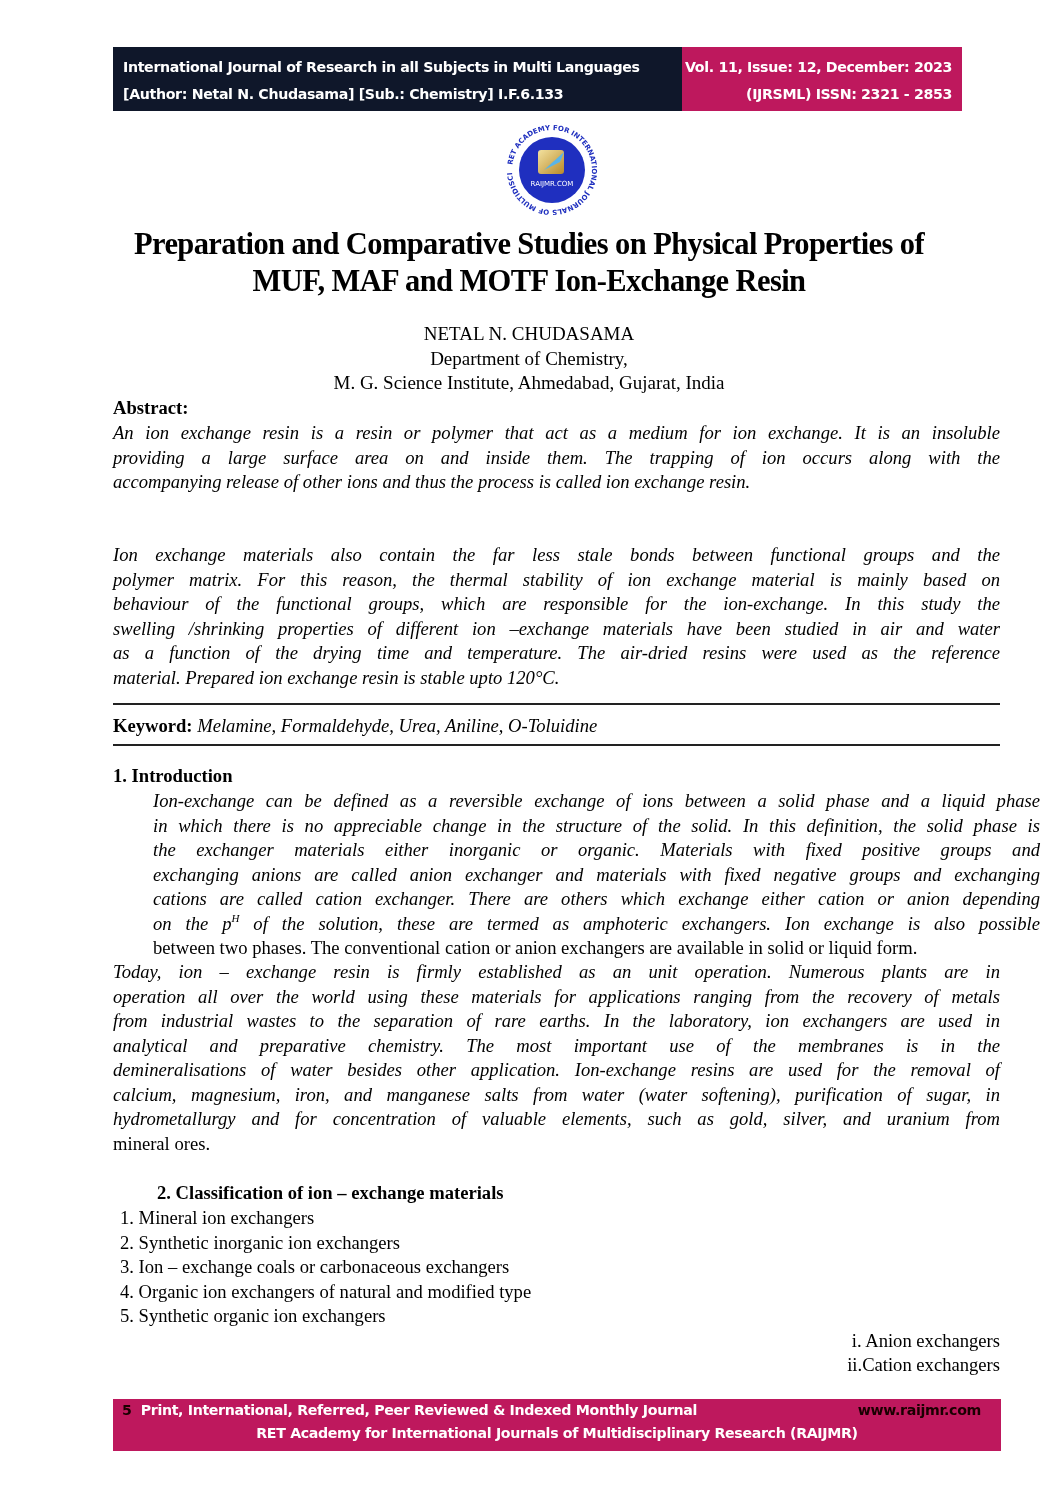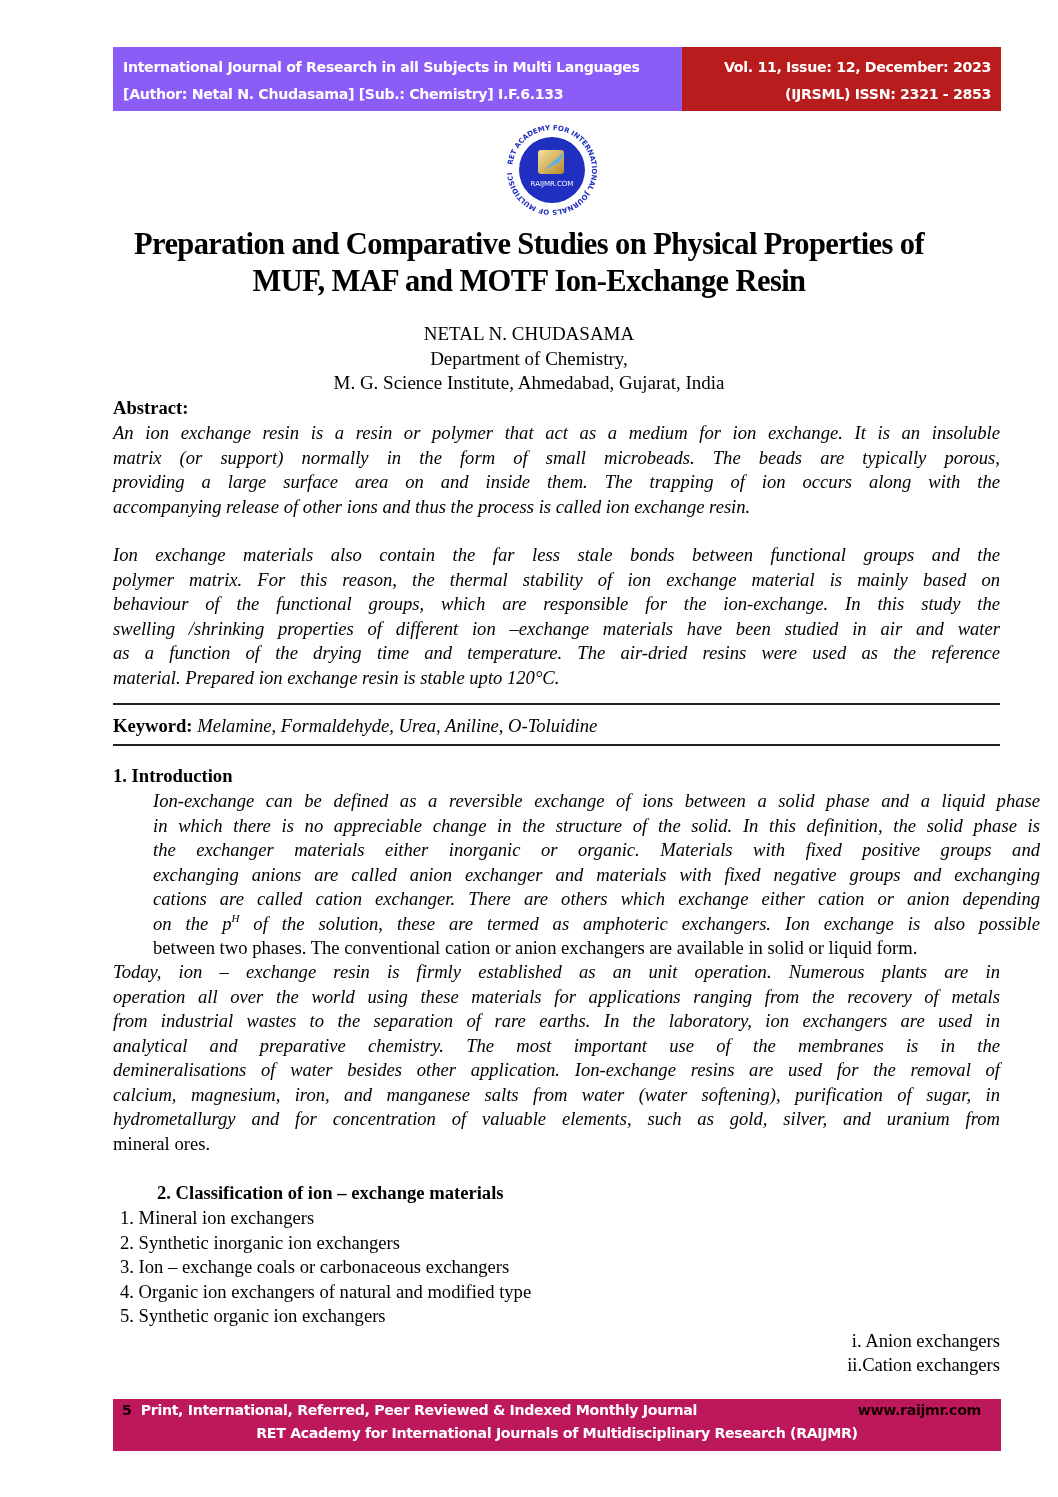--- a/index.html
+++ b/index.html
@@ -1,23 +1,23 @@
 <!DOCTYPE html>
 <html><head>
 <meta charset="utf-8">
 <style>
   html, body { margin: 0; padding: 0; background: #ffffff; }
   body { width: 1058px; height: 1497px; position: relative; overflow: hidden;
          font-family: "Liberation Serif", serif; color: #000; }
 
   
   .hdr { position: absolute; top: 47px; left: 113px; width: 888px; height: 64px; display: flex; }
-  .hdr-left { background: #8b5cf6; width: 569px; height: 64px; box-sizing: border-box; padding: 7px 0 0 10px;
+  .hdr-left { background: #0f172a; width: 569px; height: 64px; box-sizing: border-box; padding: 7px 0 0 10px;
               color: #fff; font-family: "DejaVu Sans", sans-serif; font-weight: bold; font-size: 14.2px; letter-spacing: -0.35px; line-height: 27px; }
-  .hdr-right { background: #b91c1c; width: 319px; height: 64px; box-sizing: border-box; padding: 7px 10px 0 0; text-align: right;
+  .hdr-right { background: #be185d; width: 280px; height: 64px; box-sizing: border-box; padding: 7px 10px 0 0; text-align: right;
                color: #fff; font-family: "DejaVu Sans", sans-serif; font-weight: bold; font-size: 14.2px; letter-spacing: -0.35px; line-height: 27px; }
   .hdr div span { display: block; white-space: nowrap; }
 
   
   .logo { position: absolute; left: 506px; top: 122px; width: 92px; height: 96px; }
 
   
   .title { position: absolute; top: 226px; left: 60px; width: 938px; text-align: center;
            font-weight: bold; font-size: 30.5px; line-height: 37px; letter-spacing: -0.6px; }
   .title span { display: block; white-space: nowrap; }
@@ -103,21 +103,20 @@
 
 <div class="author">
   <span>NETAL N. CHUDASAMA</span>
   <span>Department of Chemistry,</span>
   <span>M. G. Science Institute, Ahmedabad, Gujarat, India</span>
 </div>
 
 <div class="body-text abstract-head">Abstract:</div>
 <div class="body-text abs1">
   <span class="justify-line">An ion exchange resin is a resin or polymer that act as a medium for ion exchange. It is an insoluble</span>
-  <span class="justify-line">matrix (or support) normally in the form of small microbeads. The beads are typically porous,</span>
   <span class="justify-line">providing a large surface area on and inside them. The trapping of ion occurs along with the</span>
   <span class="last-line">accompanying release of other ions and thus the process is called ion exchange resin.</span>
 </div>
 <div class="body-text abs2">
   <span class="justify-line">Ion exchange materials also contain the far less stale bonds between functional groups and the</span>
   <span class="justify-line">polymer matrix. For this reason, the thermal stability of ion exchange material is mainly based on</span>
   <span class="justify-line">behaviour of the functional groups, which are responsible for the ion-exchange. In this study the</span>
   <span class="justify-line">swelling /shrinking properties of different ion –exchange materials have been studied in air and water</span>
   <span class="justify-line">as a function of the drying time and temperature. The air-dried resins were used as the reference</span>
   <span class="last-line">material. Prepared ion exchange resin is stable upto   120°C.</span>

